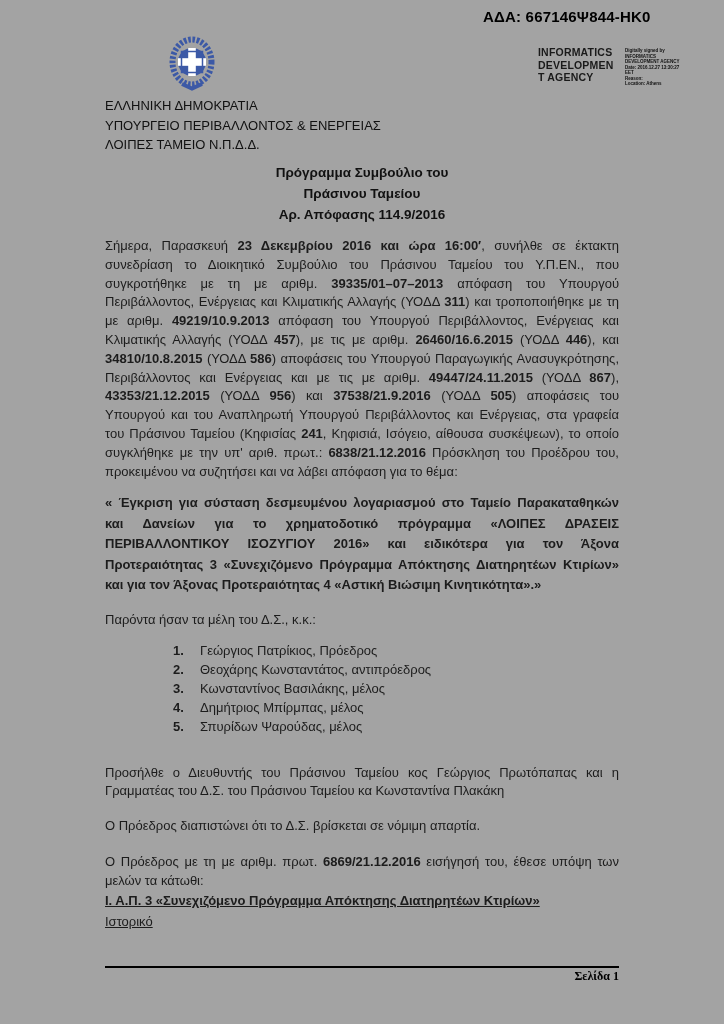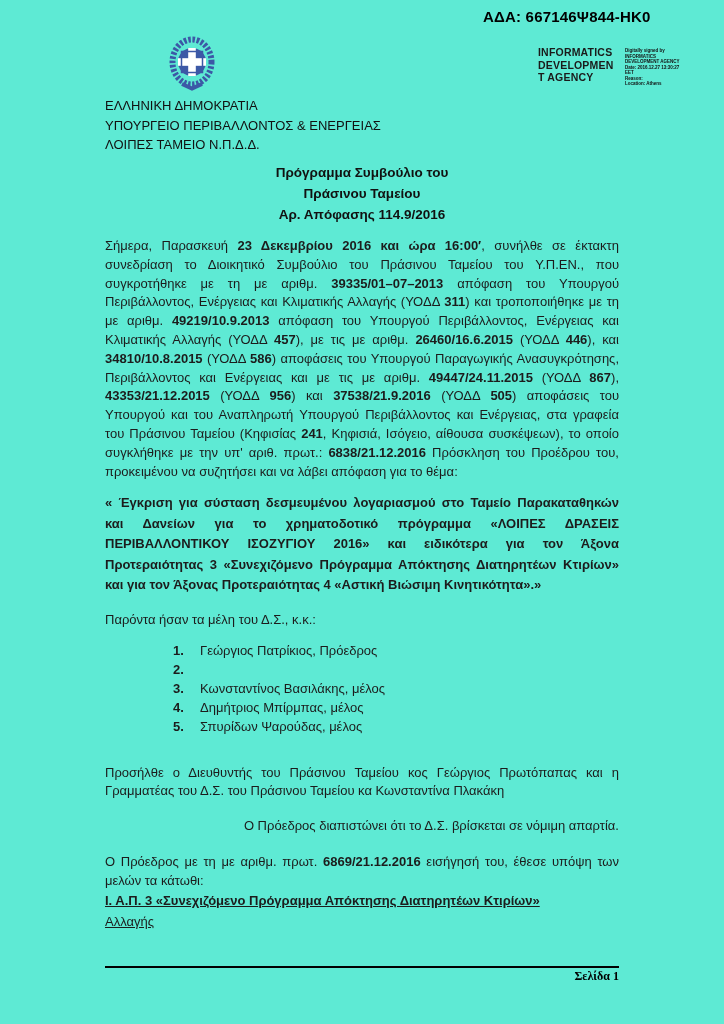--- a/index.html
+++ b/index.html
@@ -1,19 +1,19 @@
 <!DOCTYPE html>
 <html><head>
 <meta charset="utf-8">
 <style>
   html,body { margin:0; padding:0; background:#ffffff; }
   .page {
     position: relative;
     width: 724px; height: 1024px;
-    background: #5eead4;
+    background: #a3a3a3;
     font-family: "Liberation Sans", sans-serif;
     color: #1c1c1c;
     overflow: hidden;
   }
   .ada {
     position: absolute; left: 483px; top: 8px;
     font-size: 15px; font-weight: 600; color: #000;
     letter-spacing: 0.2px; white-space: nowrap;
   }
   .brand { position: absolute; left: 105px; top: 36px; width: 320px; }
@@ -33,21 +33,21 @@
   .doc-title { text-align: center; font-weight: 700; font-size: 13.5px; line-height: 21px; color: #111; }
   .para { font-size: 13px; line-height: 18.8px; text-align: justify; margin: 0; color: #1c1c1c; }
   .b { font-weight: 700; }
   .mt-p1 { margin-top: 12px; }
   .theme { margin-top: 12px; font-weight: 700; line-height: 20.5px; }
   .intro { margin-top: 15px; text-align: left; }
   .attendees { margin: 11px 0 0 0; padding: 0; list-style: none; }
   .attendees li { display: flex; font-size: 13px; line-height: 19.2px; }
   .attendees .num { width: 27px; font-weight: 700; margin-left: 68px; flex: 0 0 auto; }
   .p2 { margin-top: 27px; }
-  .p3 { margin-top: 16px; text-align: right; }
+  .p3 { margin-top: 16px; text-align: left; }
   .p4 { margin-top: 17px; }
   .section-heading { font-weight: 700; text-decoration: underline; font-size: 13px; line-height: 19px; text-align: left; margin-bottom: 0; }
   .section-sub { margin-top: 2px; text-decoration: underline; font-size: 13px; line-height: 19px; text-align: left; }
   .footer { position: absolute; left: 105px; width: 514px; top: 966px; }
   .footer-rule { border-top: 2px solid #000; height: 0; }
   .page-num {
     text-align: right; font-family: "Liberation Serif", serif;
     font-weight: 700; font-size: 12px; margin-top: 1px; color: #000;
   }
 </style>
@@ -100,20 +100,21 @@
 
     <p class="para intro">Παρόντα ήσαν τα μέλη του Δ.Σ., κ.κ.:</p>
 
     <ol class="attendees">
       <li>
         <span class="num">1.</span>
         <span>Γεώργιος Πατρίκιος, Πρόεδρος</span>
       </li>
       <li>
         <span class="num">2.</span>
+        <span>Θεοχάρης Κωνσταντάτος, αντιπρόεδρος</span>
       </li>
       <li>
         <span class="num">3.</span>
         <span>Κωνσταντίνος Βασιλάκης, μέλος</span>
       </li>
       <li>
         <span class="num">4.</span>
         <span>Δημήτριος Μπίρμπας, μέλος</span>
       </li>
       <li>
@@ -122,21 +123,21 @@
       </li>
     </ol>
 
     <p class="para p2">Προσήλθε  ο Διευθυντής του Πράσινου Ταμείου κος Γεώργιος Πρωτόπαπας και η Γραμματέας του Δ.Σ. του Πράσινου Ταμείου κα Κωνσταντίνα Πλακάκη</p>
 
     <p class="para p3">Ο Πρόεδρος διαπιστώνει ότι το Δ.Σ. βρίσκεται σε νόμιμη απαρτία.</p>
 
     <p class="para p4"><span>Ο Πρόεδρος με τη με αριθμ. πρωτ.  </span><span class="b">6869/21.12.2016</span><span> εισήγησή του, έθεσε υπόψη των μελών τα κάτωθι:</span></p>
 
     <p class="para section-heading">Ι. Α.Π. 3 «Συνεχιζόμενο Πρόγραμμα Απόκτησης Διατηρητέων Κτιρίων»</p>
-    <p class="para section-sub">Αλλαγής</p>
+    <p class="para section-sub">Ιστορικό</p>
   </div>
 
   <div class="footer">
     <div class="footer-rule"></div>
     <div class="page-num">Σελίδα 1</div>
   </div>
 
 </div>
 
 </body></html>

